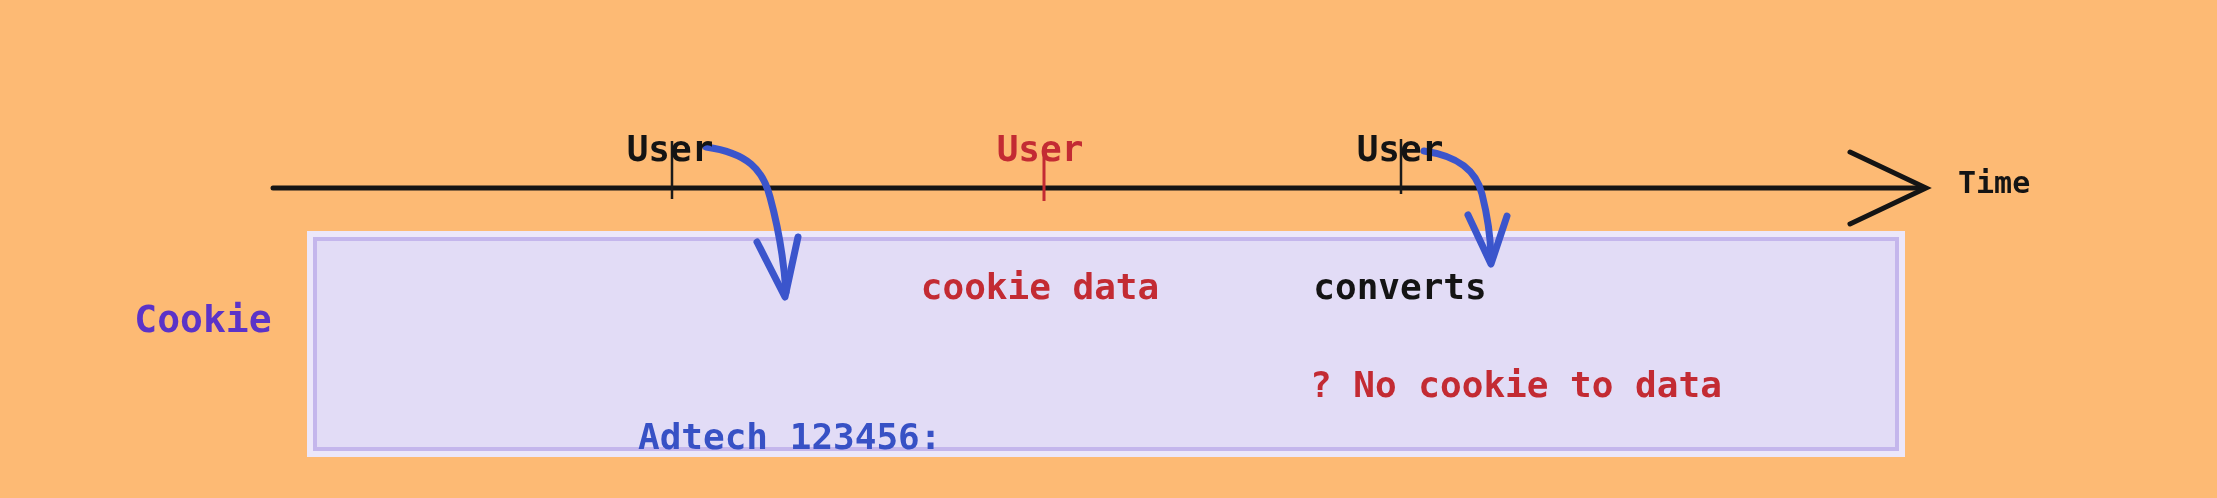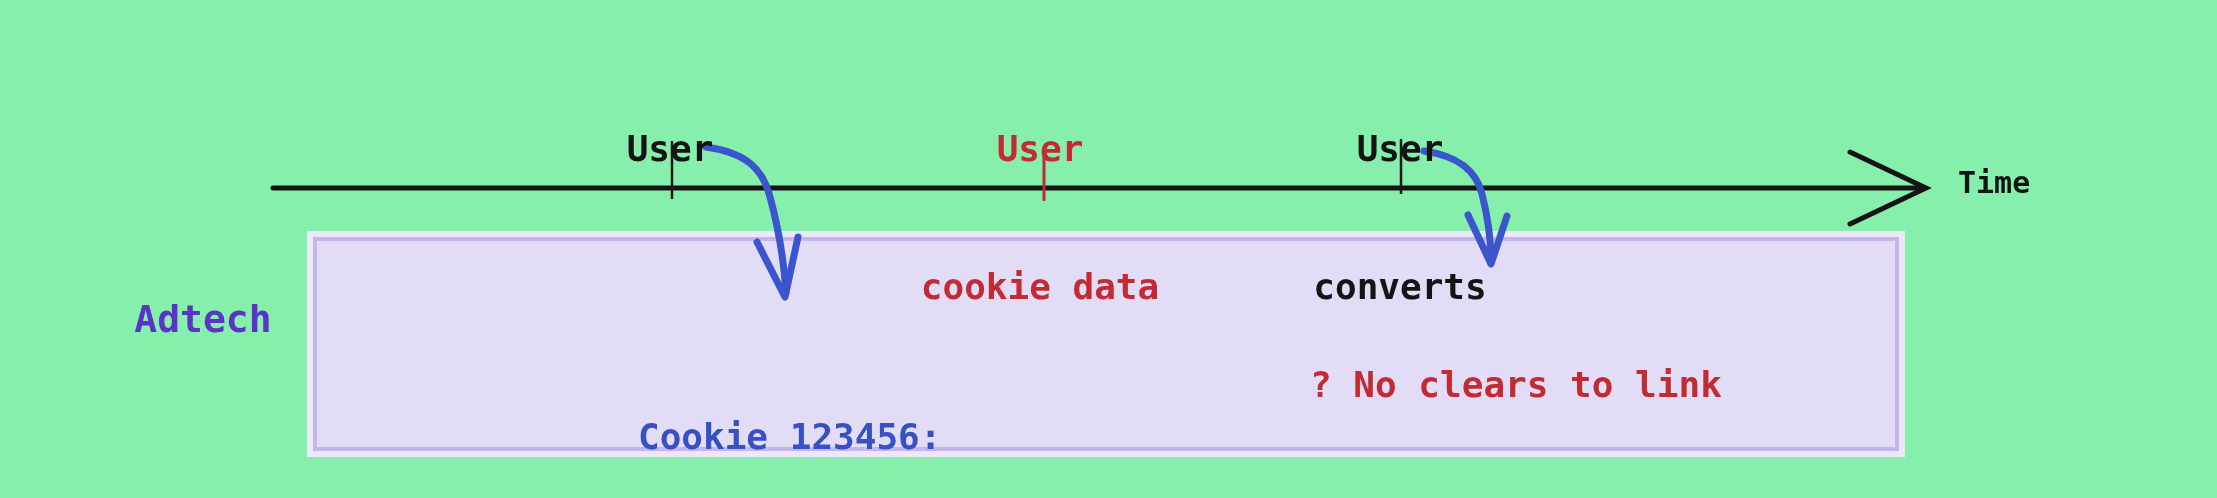--- a/index.html
+++ b/index.html
@@ -1,20 +1,20 @@
 <!DOCTYPE html>
 <html><head>
 <meta charset="utf-8">
 <style>
   html, body { margin: 0; padding: 0; background: #ffffff; }
   #canvas {
     position: relative;
     width: 2217px;
     height: 498px;
-    background: #86efac;
+    background: #fdba74;
     font-family: "DejaVu Sans Mono", "Liberation Mono", monospace;
     overflow: hidden;
   }
   #decor-svg { position: absolute; left: 0; top: 0; width: 2217px; height: 498px; }
 
   .event-label {
     position: absolute;
     top: 34px;
     width: 420px;
     text-align: center;
@@ -122,28 +122,28 @@
     <span class="line">cookie data</span>
   </div>
   <div id="event-converts" class="event-label">
     <span class="line">User</span>
     <span class="line">converts</span>
   </div>
 
   <div id="time-label">Time</div>
 
   <div id="adtech-label">
-    <span class="line">Adtech</span>
+    <span class="line">Cookie</span>
   </div>
 
   <div id="cookie-note">
-    <span class="line">Cookie 123456:</span>
+    <span class="line">Adtech 123456:</span>
     
   </div>
 
   <div id="no-cookie-note">
-    <span class="line">? No clears to link</span>
+    <span class="line">? No cookie to data</span>
     <span class="line">this conversion to</span>
     
     
   </div>
 
 </div>
 
 </body></html>

